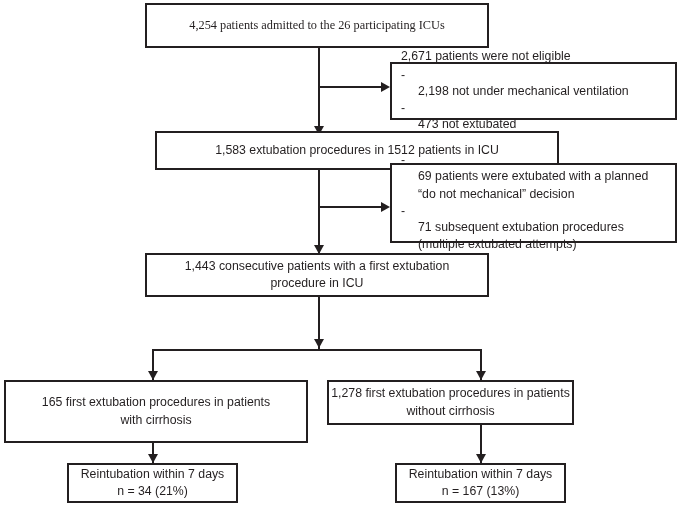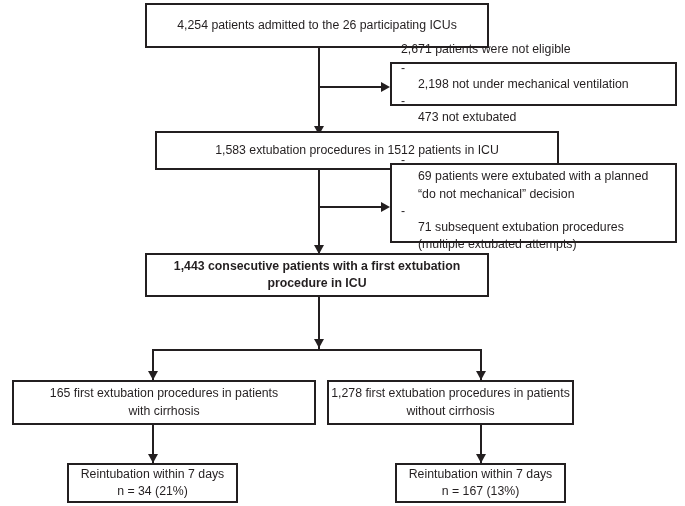--- a/index.html
+++ b/index.html
@@ -118,25 +118,25 @@
   <div class="arrow-down" style="left:148px; top:371px;"></div>
   <div class="vline" style="left:480px; top:349px; height:31px;"></div>
   <div class="arrow-down" style="left:476px; top:371px;"></div>
 
   <div class="vline" style="left:152px; top:425px; height:38px;"></div>
   <div class="arrow-down" style="left:148px; top:454px;"></div>
 
   <div class="vline" style="left:480px; top:425px; height:38px;"></div>
   <div class="arrow-down" style="left:476px; top:454px;"></div>
 
-  <div class="box centered" style="left:145px; top:3px; width:344px; height:45px;">
+  <div class="box centered" style="left:145px; top:3px; width:344px; height:45px;font-family:Liberation Serif, serif;">
     <span class="line">4,254 patients admitted to the 26 participating ICUs</span>
   </div>
 
-  <div class="box listbox" style="left:390px; top:62px; width:287px; height:44px;">
+  <div class="box listbox" style="left:390px; top:62px; width:287px; height:58px;">
     <span class="head">2,671 patients were not eligible</span>
     <span class="item">
       <span class="bullet">-</span>
       <span class="itext">2,198 not under mechanical ventilation</span>
     </span>
     <span class="item">
       <span class="bullet">-</span>
       <span class="itext">473 not extubated</span>
     </span>
   </div>
@@ -155,26 +155,26 @@
     </span>
     <span class="item">
       <span class="bullet">-</span>
       <span class="itext">
         <span class="sub">71 subsequent extubation procedures</span>
         <span class="sub">(multiple extubated attempts)</span>
       </span>
     </span>
   </div>
 
-  <div class="box centered" style="left:145px; top:253px; width:344px; height:44px;font-weight:bold;">
+  <div class="box centered" style="left:145px; top:253px; width:344px; height:44px;">
     <span class="line">1,443 consecutive patients with a first extubation</span>
     <span class="line">procedure in ICU</span>
   </div>
 
-  <div class="box centered" style="left:12px; top:380px; width:304px; height:45px;">
+  <div class="box centered" style="left:4px; top:380px; width:304px; height:63px;">
     <span class="line">165 first extubation procedures in patients</span>
     <span class="line">with cirrhosis</span>
   </div>
 
   <div class="box centered" style="left:327px; top:380px; width:247px; height:45px;">
     <span class="line">1,278 first extubation procedures in patients</span>
     <span class="line">without cirrhosis</span>
   </div>
 
   <div class="box centered" style="left:67px; top:463px; width:171px; height:40px;">

